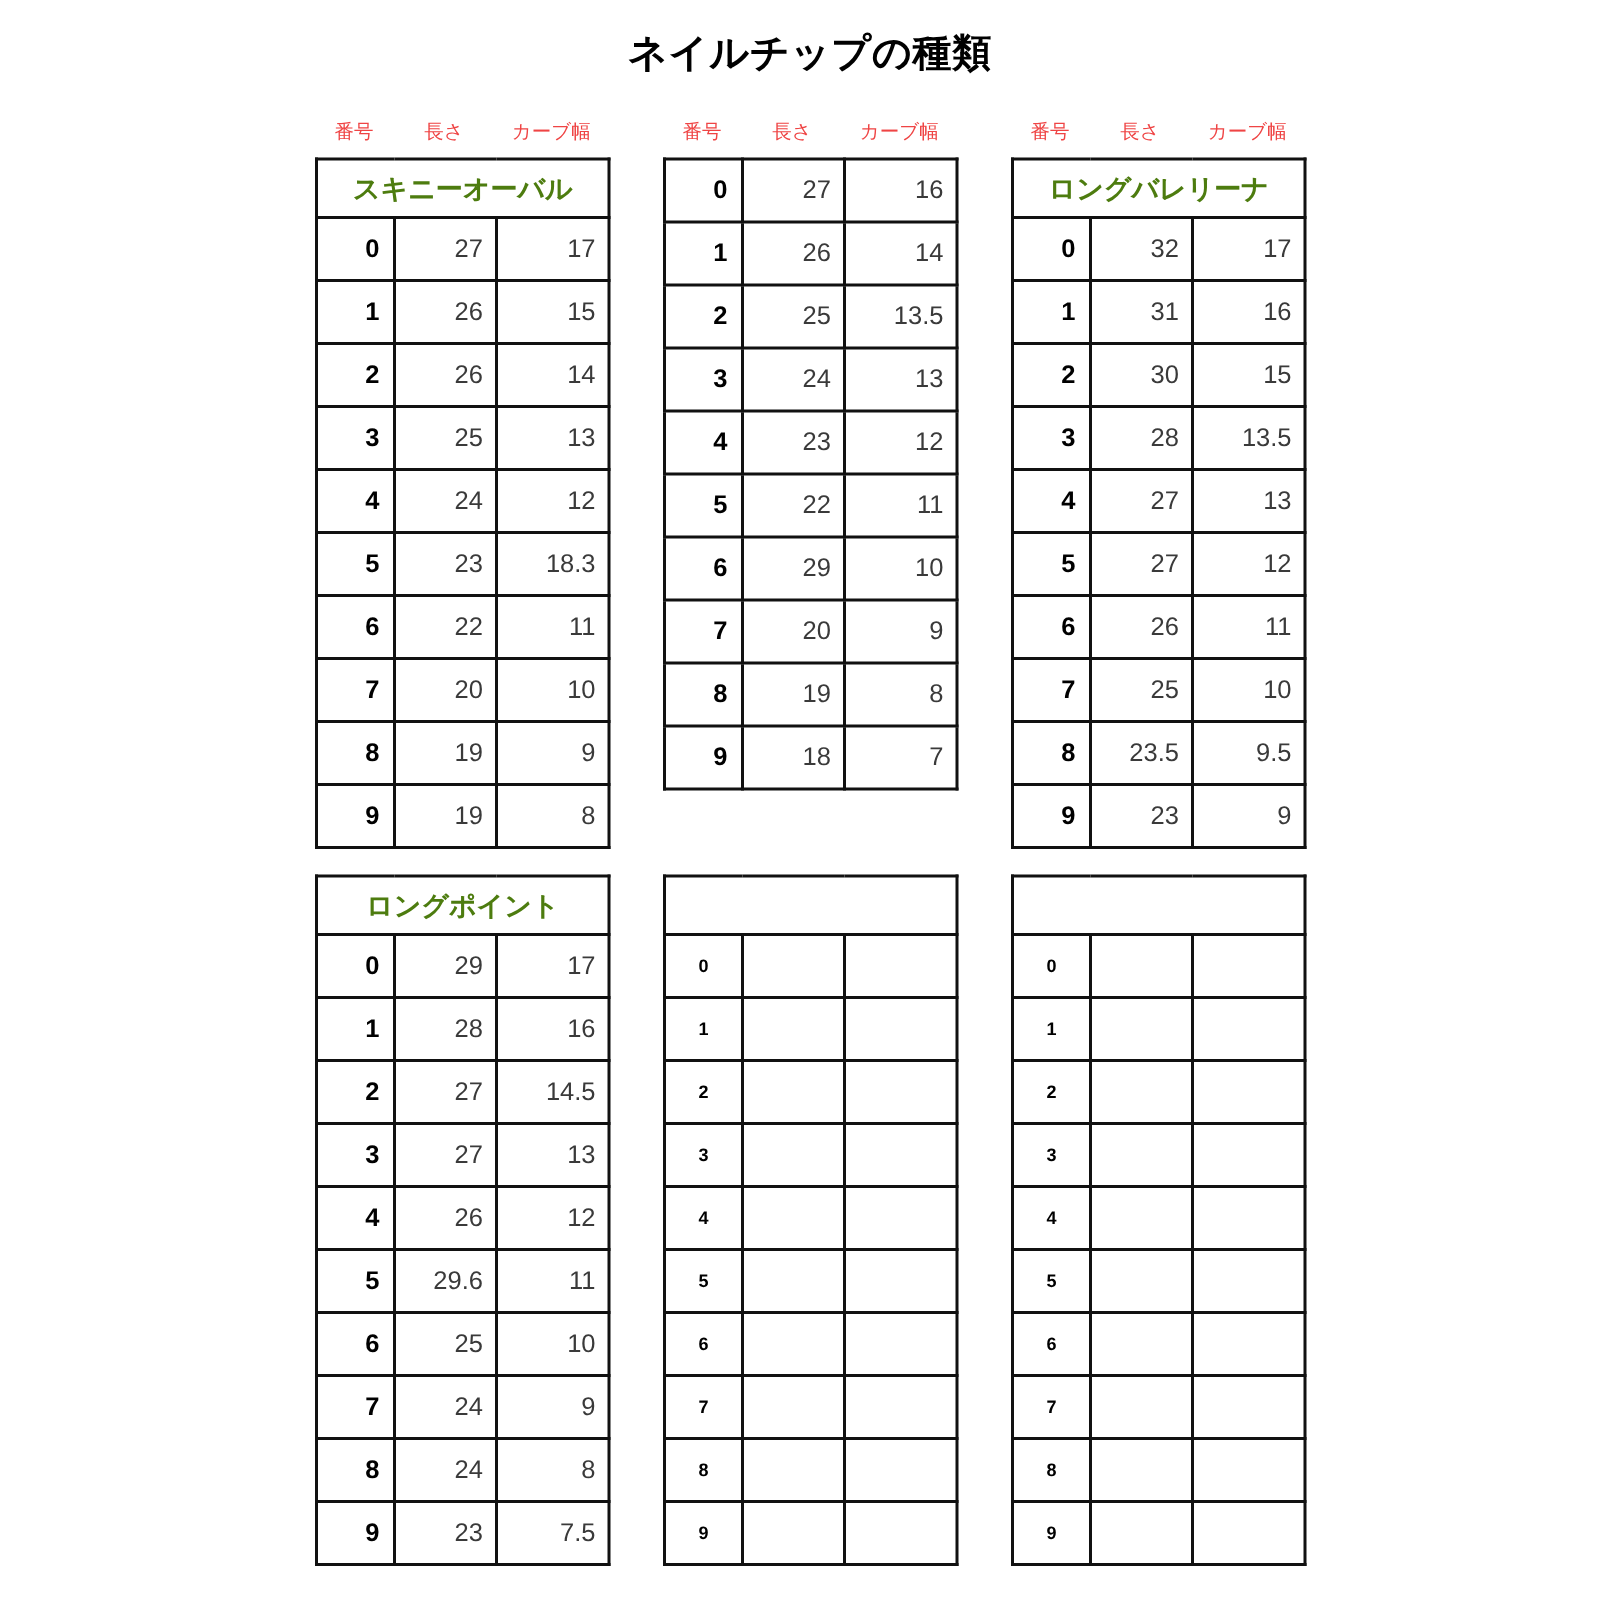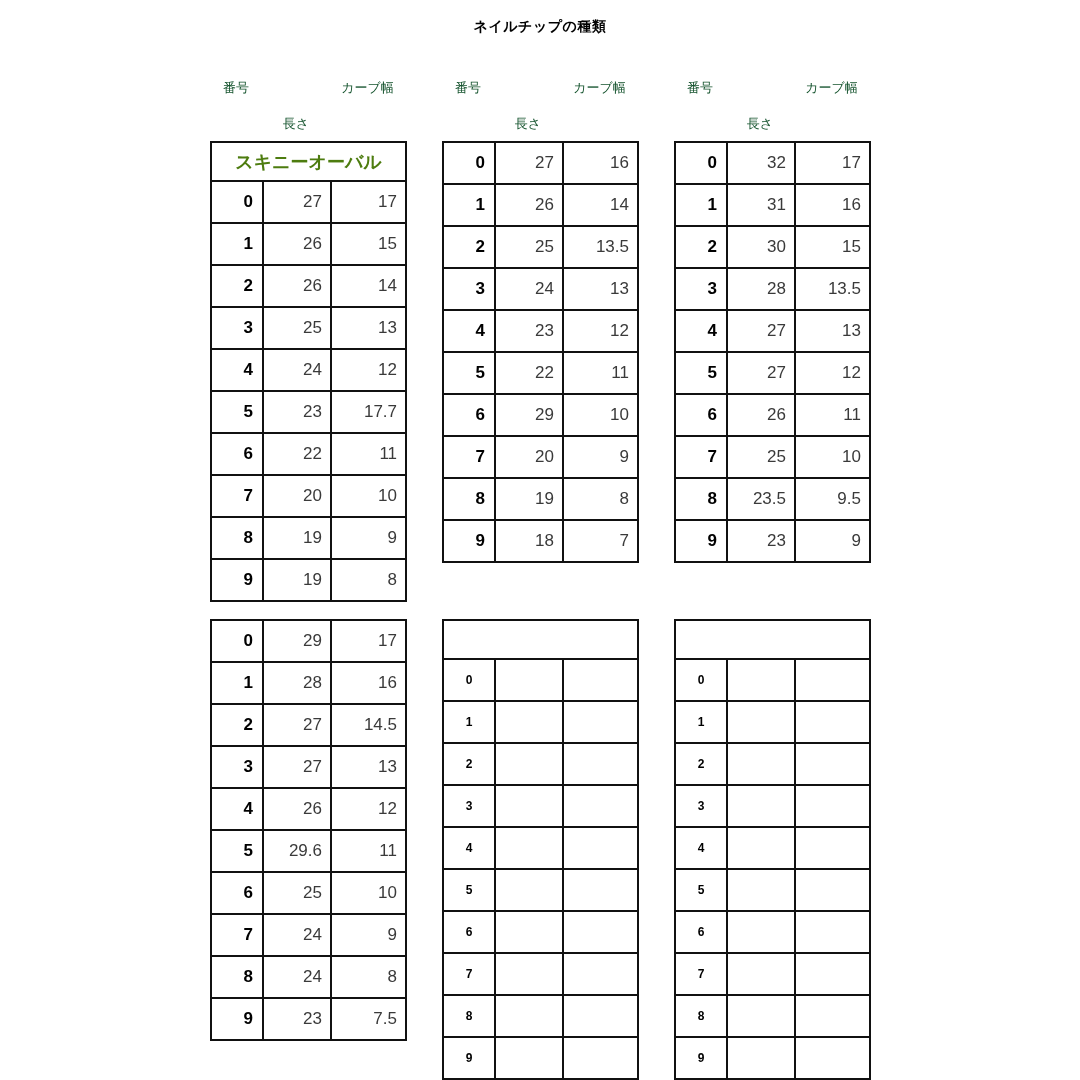--- a/index.html
+++ b/index.html
@@ -13,44 +13,44 @@
     position: relative;
     font-family: "Liberation Sans", "DejaVu Sans", sans-serif;
     color: #000000;
   }
   .main-title {
     position: absolute;
     top: 18px;
     left: 0;
     width: 1080px;
     text-align: center;
-    font-size: 14px;
+    font-size: 26px;
     font-weight: bold;
     letter-spacing: 0.5px;
   }
   .grid {
     position: absolute;
     top: 80px;
     left: 210px;
     display: grid;
     grid-template-columns: repeat(3, 195px);
     column-gap: 37px;
     row-gap: 17px;
     align-items: start;
   }
   .col-headers {
     display: flex;
     margin-bottom: 9px;
     font-size: 13px;
-    color: #14532d;
+    color: #ef4444;
     line-height: 16px;
   }
   .ch { display: inline-block; text-align: center; }
   .ch.c1 { width: 52px; }
-  .ch.c2 { width: 68px; margin-top: 36px; }
+  .ch.c2 { width: 68px; }
   .ch.c3 { width: 75px; }
   table.sizes {
     border-collapse: collapse;
     table-layout: fixed;
     width: 195px;
   }
   table.sizes td {
     border: 2px solid #111111;
     padding: 0;
     overflow: hidden;
@@ -127,21 +127,21 @@
             <td class="val">13</td>
           </tr>
       <tr>
             <td class="num">4</td>
             <td class="val">24</td>
             <td class="val">12</td>
           </tr>
       <tr>
             <td class="num">5</td>
             <td class="val">23</td>
-            <td class="val">17.7</td>
+            <td class="val">18.3</td>
           </tr>
       <tr>
             <td class="num">6</td>
             <td class="val">22</td>
             <td class="val">11</td>
           </tr>
       <tr>
             <td class="num">7</td>
             <td class="val">20</td>
             <td class="val">10</td>
@@ -233,20 +233,23 @@
       <span class="ch c2">長さ</span>
       <span class="ch c3">カーブ幅</span>
     </div>
     <table class="sizes">
       <colgroup>
           <col style="width:52px">
           <col style="width:68px">
           <col style="width:75px">
         </colgroup>
       <tbody>
+          <tr>
+            <td class="title" colspan="3">ロングバレリーナ</td>
+          </tr>
       <tr>
             <td class="num">0</td>
             <td class="val">32</td>
             <td class="val">17</td>
           </tr>
       <tr>
             <td class="num">1</td>
             <td class="val">31</td>
             <td class="val">16</td>
           </tr>
@@ -295,20 +298,23 @@
   </div>
 
   <div class="tblock">
     <table class="sizes">
       <colgroup>
           <col style="width:52px">
           <col style="width:68px">
           <col style="width:75px">
         </colgroup>
       <tbody>
+          <tr>
+            <td class="title" colspan="3">ロングポイント</td>
+          </tr>
       <tr>
             <td class="num">0</td>
             <td class="val">29</td>
             <td class="val">17</td>
           </tr>
       <tr>
             <td class="num">1</td>
             <td class="val">28</td>
             <td class="val">16</td>
           </tr>

